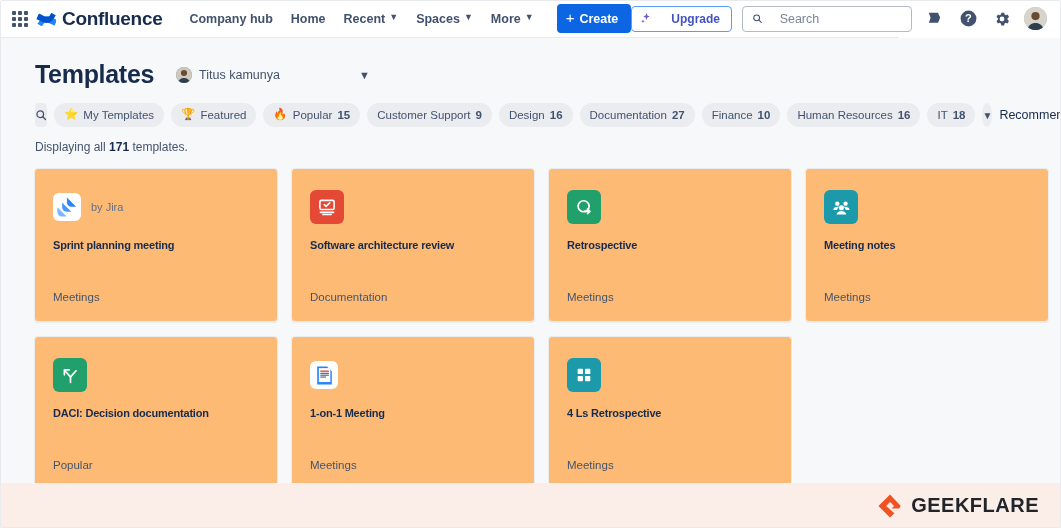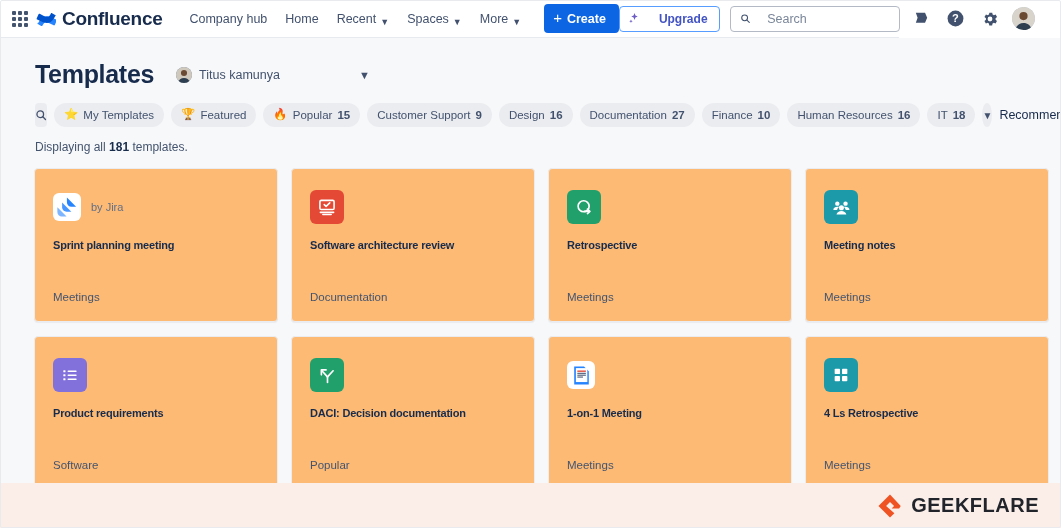--- a/index.html
+++ b/index.html
@@ -39,21 +39,21 @@
   }
   .brand-logo { width: 20px; height: 20px; display:block; }
   .brand-name {
     font-size: 19px; font-weight: 700; color: #172b4d;
     letter-spacing: -0.3px;
   }
   .navlinks { display: flex; align-items: center; gap: 0px; margin-left: 18px; }
   .navlink {
     font-size: 12.5px; color: #42526e; padding: 6px 9px;
     border-radius: 4px; cursor: pointer; white-space: nowrap;
-    display: flex; align-items: flex-end; gap: 4px;
+    display: flex; align-items: flex-start; gap: 4px; font-weight: bold;
   }
   .caret { font-size: 9px; color: #42526e; line-height: 1; position: relative; top: 1px; }
   .create-btn {
     margin-left: 14px;
     background: #0c66e4; color: #ffffff;
     font-size: 12.5px; font-weight: 600;
     border: none; border-radius: 4px;
     padding: 7px 13px 7px 9px;
     display: flex; align-items: center; gap: 5px;
     cursor: pointer; white-space: nowrap;
@@ -372,21 +372,21 @@
       </div>
 
       <div class="sortsel">
         <span>Recommended</span>
 
       </div>
     </div>
 
     <div class="displaying">
       <span>Displaying all</span>
-      <b>181</b>
+      <b>171</b>
       <span>templates.</span>
     </div>
 
     <div class="grid">
 
       <div class="card">
         <div class="card-ico-row">
           <div class="tile" style="background:#ffffff;width:28px;height:28px;">
             <svg width="27" height="27" viewBox="0 0 32 32">
               <path d="M15.3 4.2l10.9 10.9h-5.6a5.3 5.3 0 01-5.3-5.3z" fill="#2684ff"></path>
@@ -442,37 +442,20 @@
               <path d="M21.2 14.3c-.5-2-2.3-3.2-4.6-3.2-.8 0-1.5.1-2.1.4 1.2.8 2 2 2.3 3.4h3.8z"></path>
               <path d="M6.3 20.1c.6-2.5 2.8-4 5.6-4s5 1.5 5.6 4z"></path>
             </svg>
           </div>
           <span class="byline"></span>
         </div>
         <div class="card-title">Meeting notes</div>
         <div class="card-cat">Meetings</div>
       </div>
 
-      <div class="card">
-        <div class="card-ico-row">
-          <div class="tile" style="background:#8270db;">
-            <svg width="20" height="20" viewBox="0 0 24 24" fill="#ffffff">
-              <rect x="4" y="6.2" width="2.6" height="2.6" rx="0.6"></rect>
-              <rect x="9" y="6.6" width="11" height="1.9" rx="0.9"></rect>
-              <rect x="4" y="11" width="2.6" height="2.6" rx="0.6"></rect>
-              <rect x="9" y="11.4" width="11" height="1.9" rx="0.9"></rect>
-              <rect x="4" y="15.8" width="2.6" height="2.6" rx="0.6"></rect>
-              <rect x="9" y="16.2" width="11" height="1.9" rx="0.9"></rect>
-            </svg>
-          </div>
-          <span class="byline"></span>
-        </div>
-        <div class="card-title">Product requirements</div>
-        <div class="card-cat">Software</div>
-      </div>
 
       <div class="card">
         <div class="card-ico-row">
           <div class="tile" style="background:#22a06b;">
             <svg width="21" height="21" viewBox="0 0 24 24" fill="none" stroke="#ffffff" stroke-width="1.9" stroke-linecap="round" stroke-linejoin="round">
               <path d="M12 20v-6.5"></path>
               <path d="M12 13.5L5.6 6.6"></path>
               <path d="M12 13.5l6.4-6.9"></path>
               <path d="M5 11.2V5.6h5.4"></path>
             </svg>

